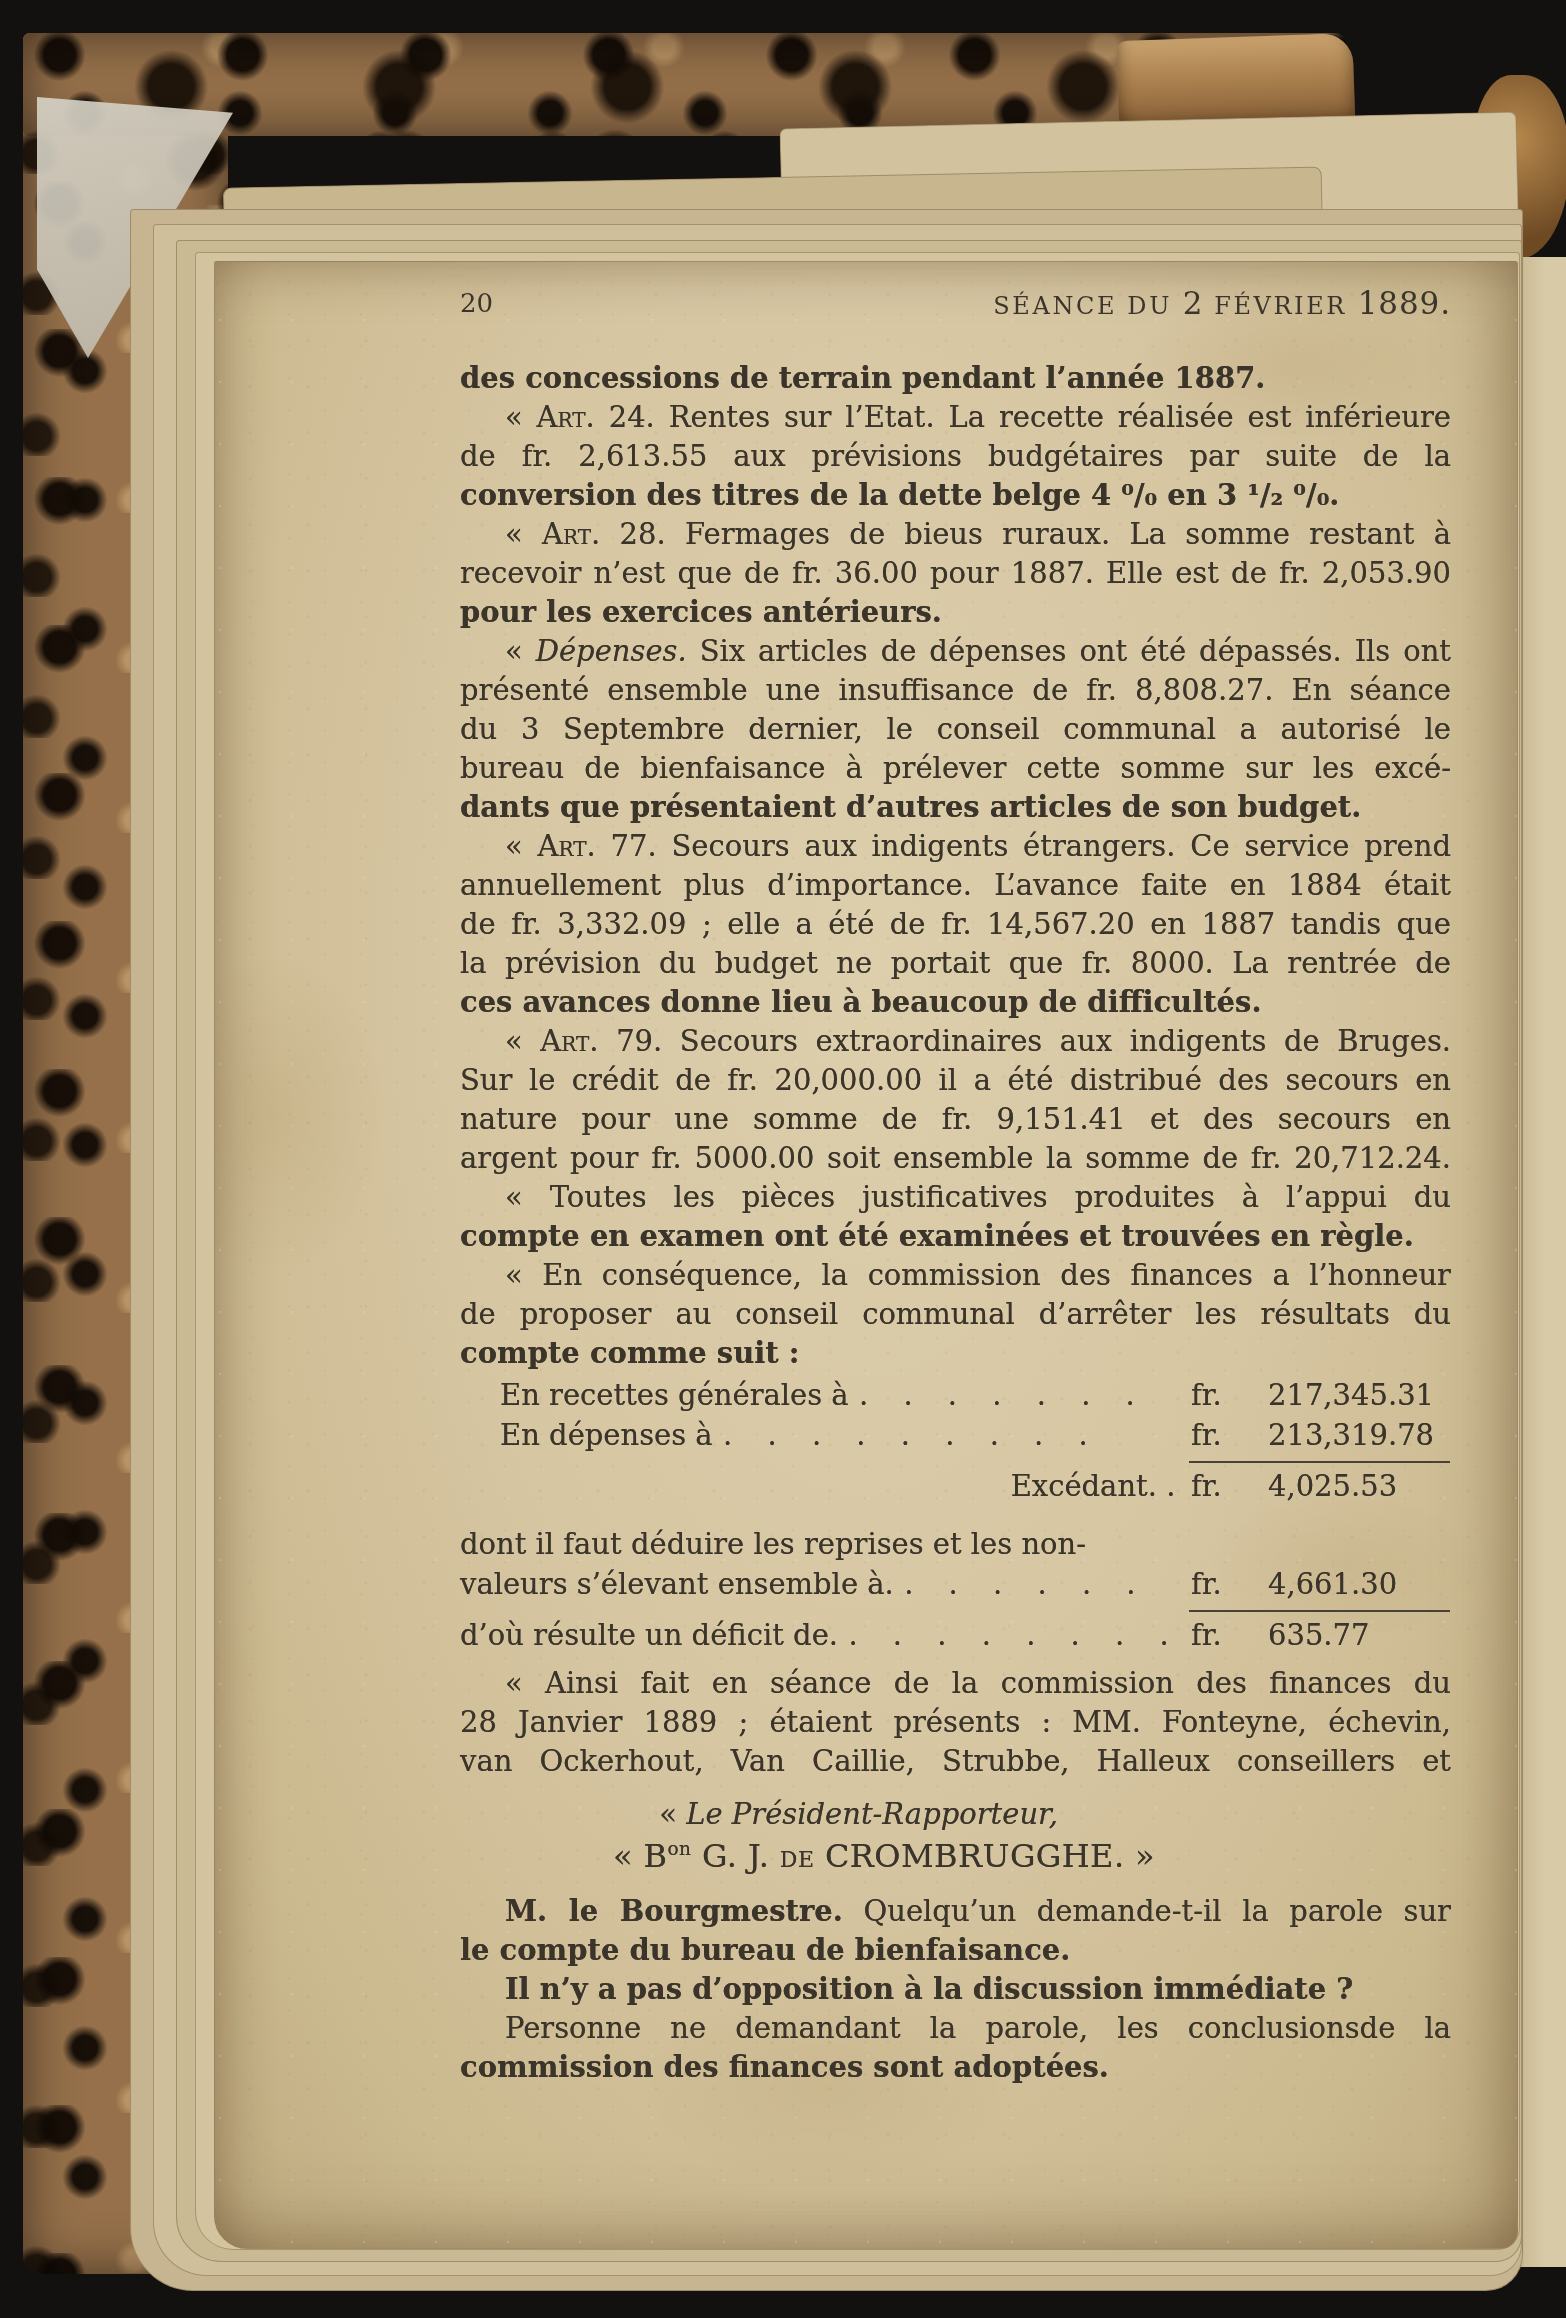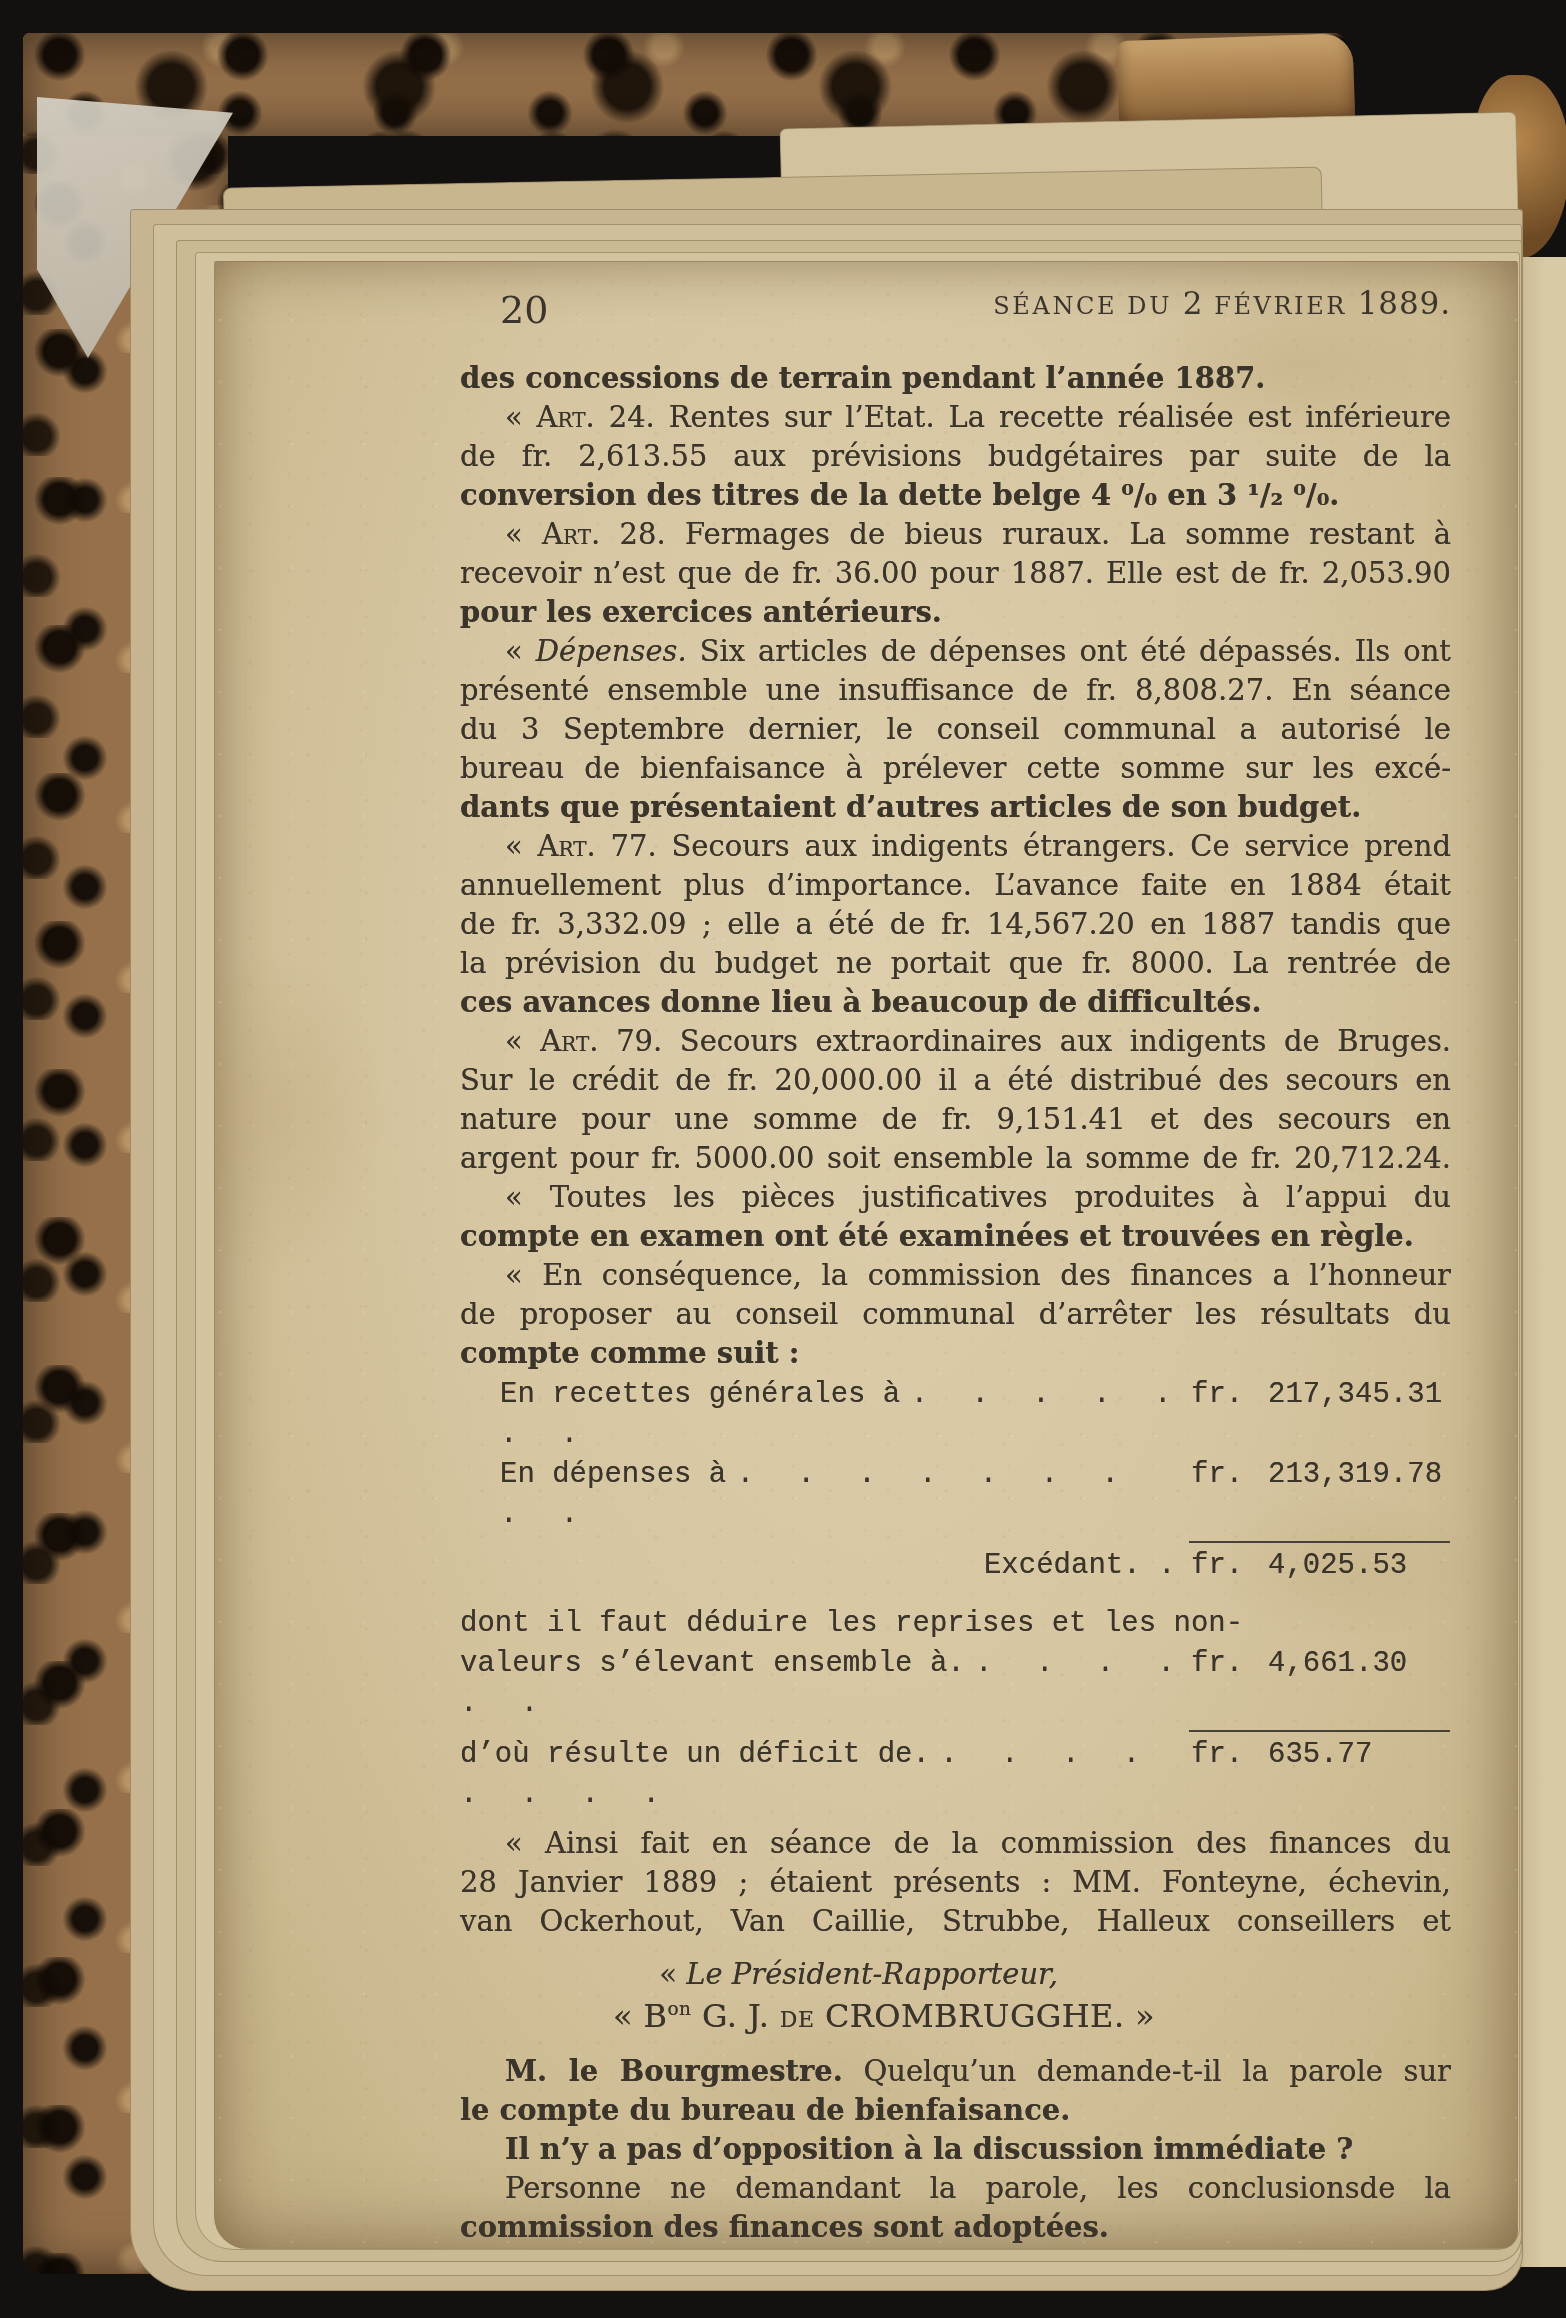--- a/index.html
+++ b/index.html
@@ -57,38 +57,38 @@
       background-position:6px 9.6px,20px 4.3px,41px 27px;}
   #stains{position:absolute;inset:0;pointer-events:none;border-radius:inherit;
       background-image:
         radial-gradient(ellipse 226px 104px at 1078px 104px, rgba(150,112,58,.12), transparent 70%),
         radial-gradient(ellipse 156px 226px at 61px 852px,  rgba(150,112,58,.12), transparent 70%),
         radial-gradient(ellipse 261px 139px at 609px 1826px,rgba(150,112,58,.10), transparent 70%),
         radial-gradient(ellipse 191px 104px at 1130px 1304px,rgba(150,112,58,.09), transparent 70%);}
 
   
   #header-row{position:absolute;left:245px;top:22.6px;width:991px;height:43px;color:#3c352b;}
-  #page-number{position:absolute;left:0;top:3.5px;font-size:38px;margin-left:40px;}
+  #page-number{position:absolute;left:0;top:3.5px;font-size:26px;}
   #running-title{position:absolute;left:0;top:0;width:100%;text-align:right;white-space:nowrap;}
   .hc{font-size:24px;letter-spacing:2.6px;}
   .hn{font-size:31px;letter-spacing:0.9px;}
 
   #body-text{position:absolute;left:245px;top:97px;width:991px;color:#3b342a;
       font-size:29px;line-height:39px;text-shadow:0 0 0.5px rgba(59,52,42,.75);}
   .para{margin:0;}
   .line{text-align:justify;text-align-last:justify;white-space:normal;}
   .line.nj{text-align:left;text-align-last:auto;font-weight:bold;}
   .indent .line:first-child{text-indent:45px;}
   .sc{font-variant:small-caps;}
   .i{font-style:italic;}
   .b{font-weight:bold;}
   .sup{vertical-align:super;font-size:.58em;line-height:0;}
 
   
-  .acct{margin:1.7px 0 8.7px 0;font-family:Liberation Mono, monospace;}
+  .acct{margin:1.7px 0 8.7px 0;}
   .trow{display:flex;align-items:baseline;line-height:40px;}
   .tlabel{flex:1 1 auto;}
   .tlabel.tind{padding-left:40px;}
   .tlabel.tright{text-align:right;padding-right:15.6px;}
   .leader{letter-spacing:13px;padding-left:10.4px;}
   .tfr{flex:0 0 77px;}
   .tamt{flex:0 0 183px;text-align:left;}
   .srule{height:0;border-top:2.6px solid #474138;width:261px;margin:6px 0 3.5px 729px;}
   .gap{margin-top:17.4px;}
 

